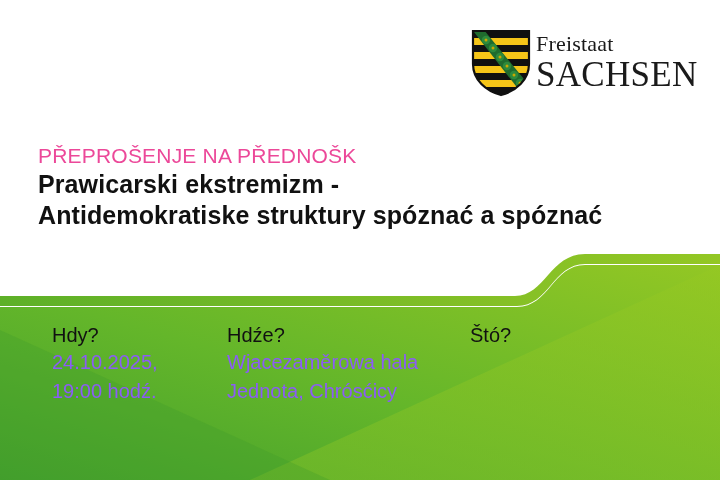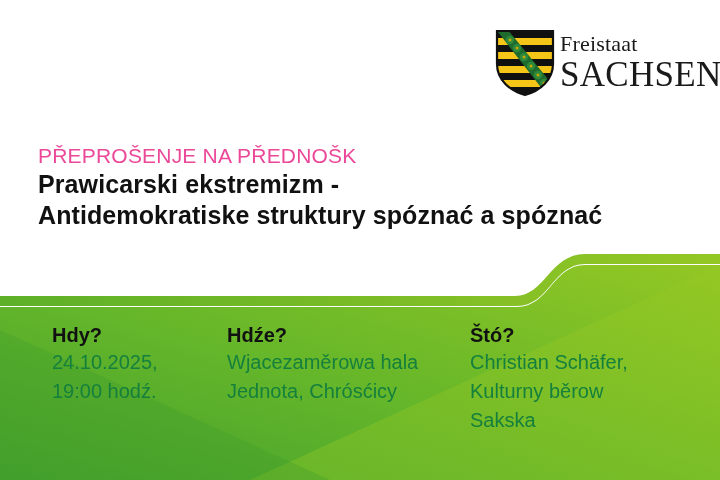--- a/index.html
+++ b/index.html
@@ -22,21 +22,21 @@
     left: 0;
     top: 0;
     width: 720px;
     height: 480px;
     pointer-events: none;
   }
 
   
   .logo {
     position: absolute;
-    left: 494px;
+    left: 470px;
     top: 26px;
     width: 220px;
     height: 74px;
   }
   .crest {
     position: absolute;
     left: 0px;
     top: 2px;
     width: 62px;
     height: 70px;
@@ -100,29 +100,29 @@
     position: absolute;
     top: 0;
   }
   .col-when  { left: 52px;  width: 175px; }
   .col-where { left: 227px; width: 240px; }
   .col-who   { left: 470px; width: 240px; }
 
   .info-head {
     font-size: 20px;
     line-height: 26px;
-    font-weight: bold;
+    font-weight: normal;
     color: #111111;
     white-space: nowrap;
   }
   .info-body {
     font-size: 20px;
     line-height: 29px;
     font-weight: 400;
-    color: #15803d;
+    color: #8b5cf6;
   }
   .info-body div {
     white-space: nowrap;
   }
 </style>
 </head>
 <body>
 
 <div id="poster">
 
@@ -238,22 +238,17 @@
     <div class="info-col col-where">
       <div class="info-head">Hdźe?</div>
       <div class="info-body">
         <div>Wjacezaměrowa hala</div>
         <div>Jednota, Chrósćicy</div>
       </div>
     </div>
 
     <div class="info-col col-who">
       <div class="info-head">Štó?</div>
-      <div class="info-body">
-        <div>Christian Schäfer,</div>
-        <div>Kulturny běrow</div>
-        <div>Sakska</div>
-      </div>
     </div>
 
   </div>
 
 </div>
 
 </body></html>

